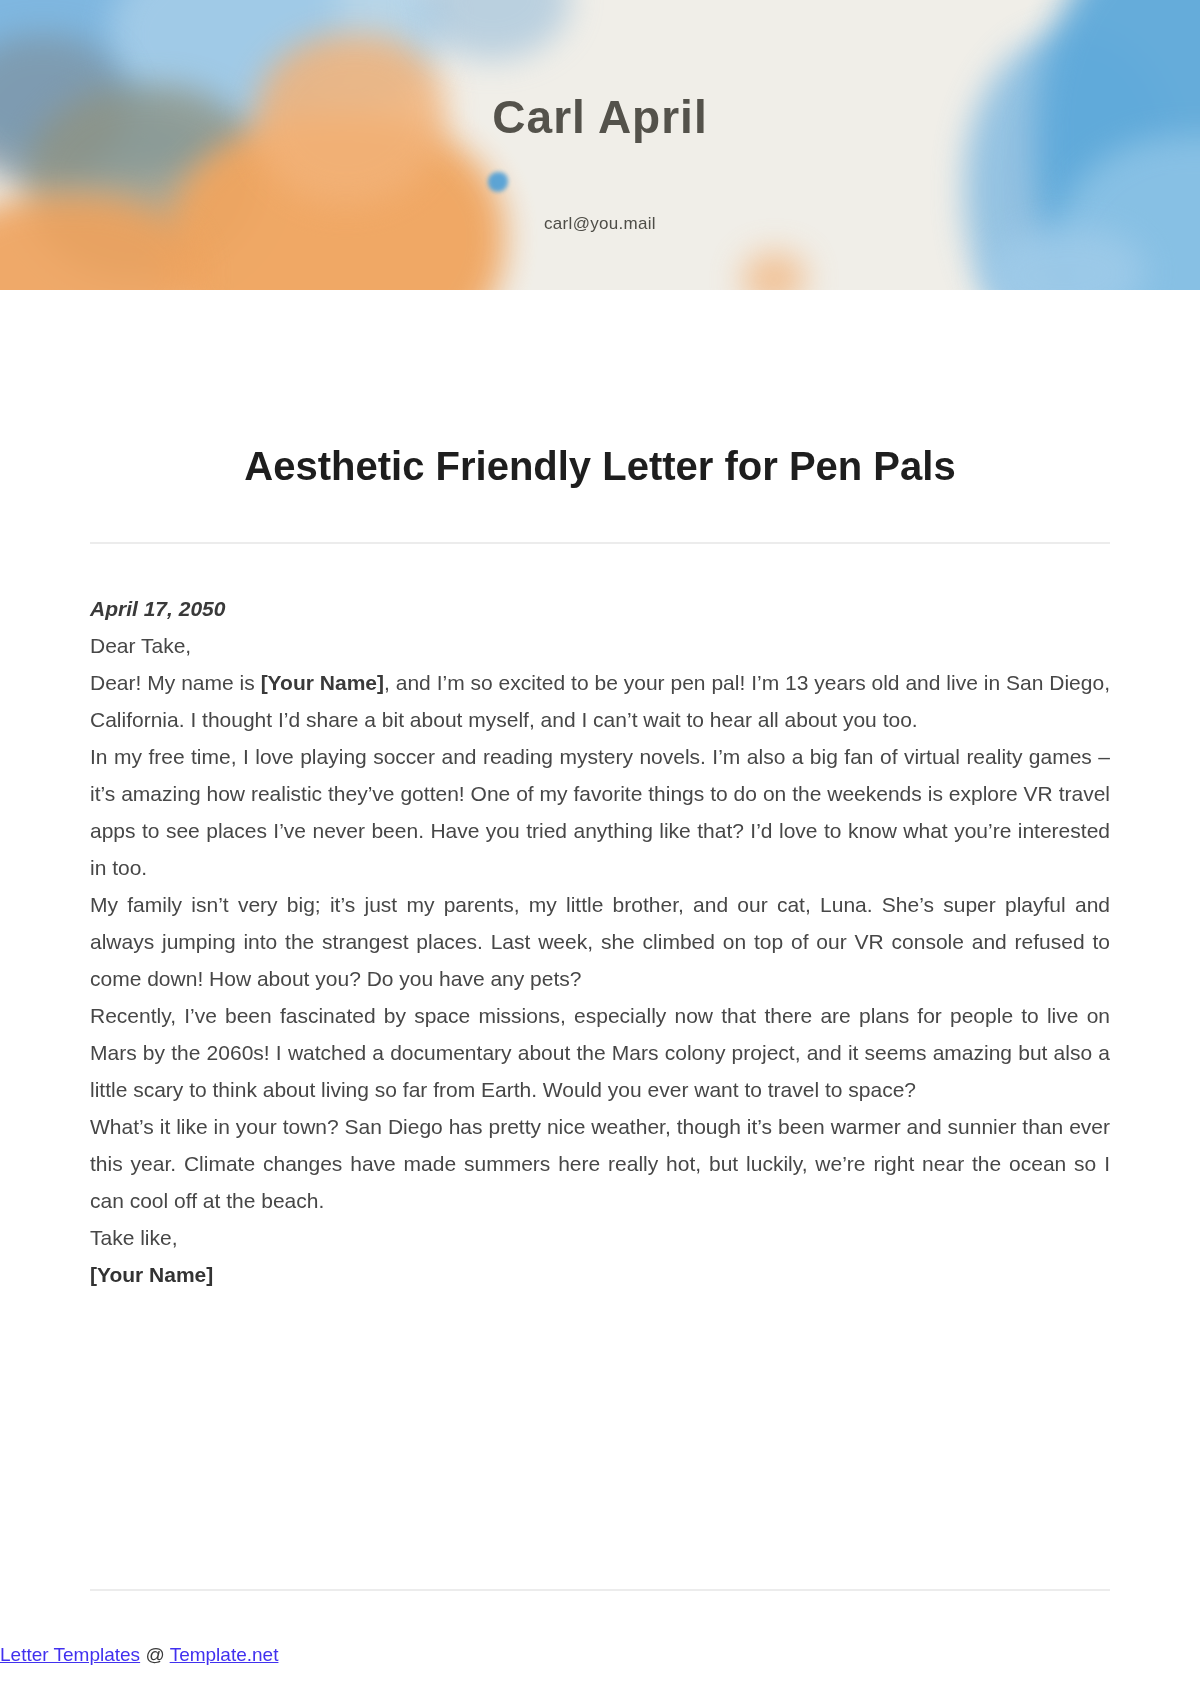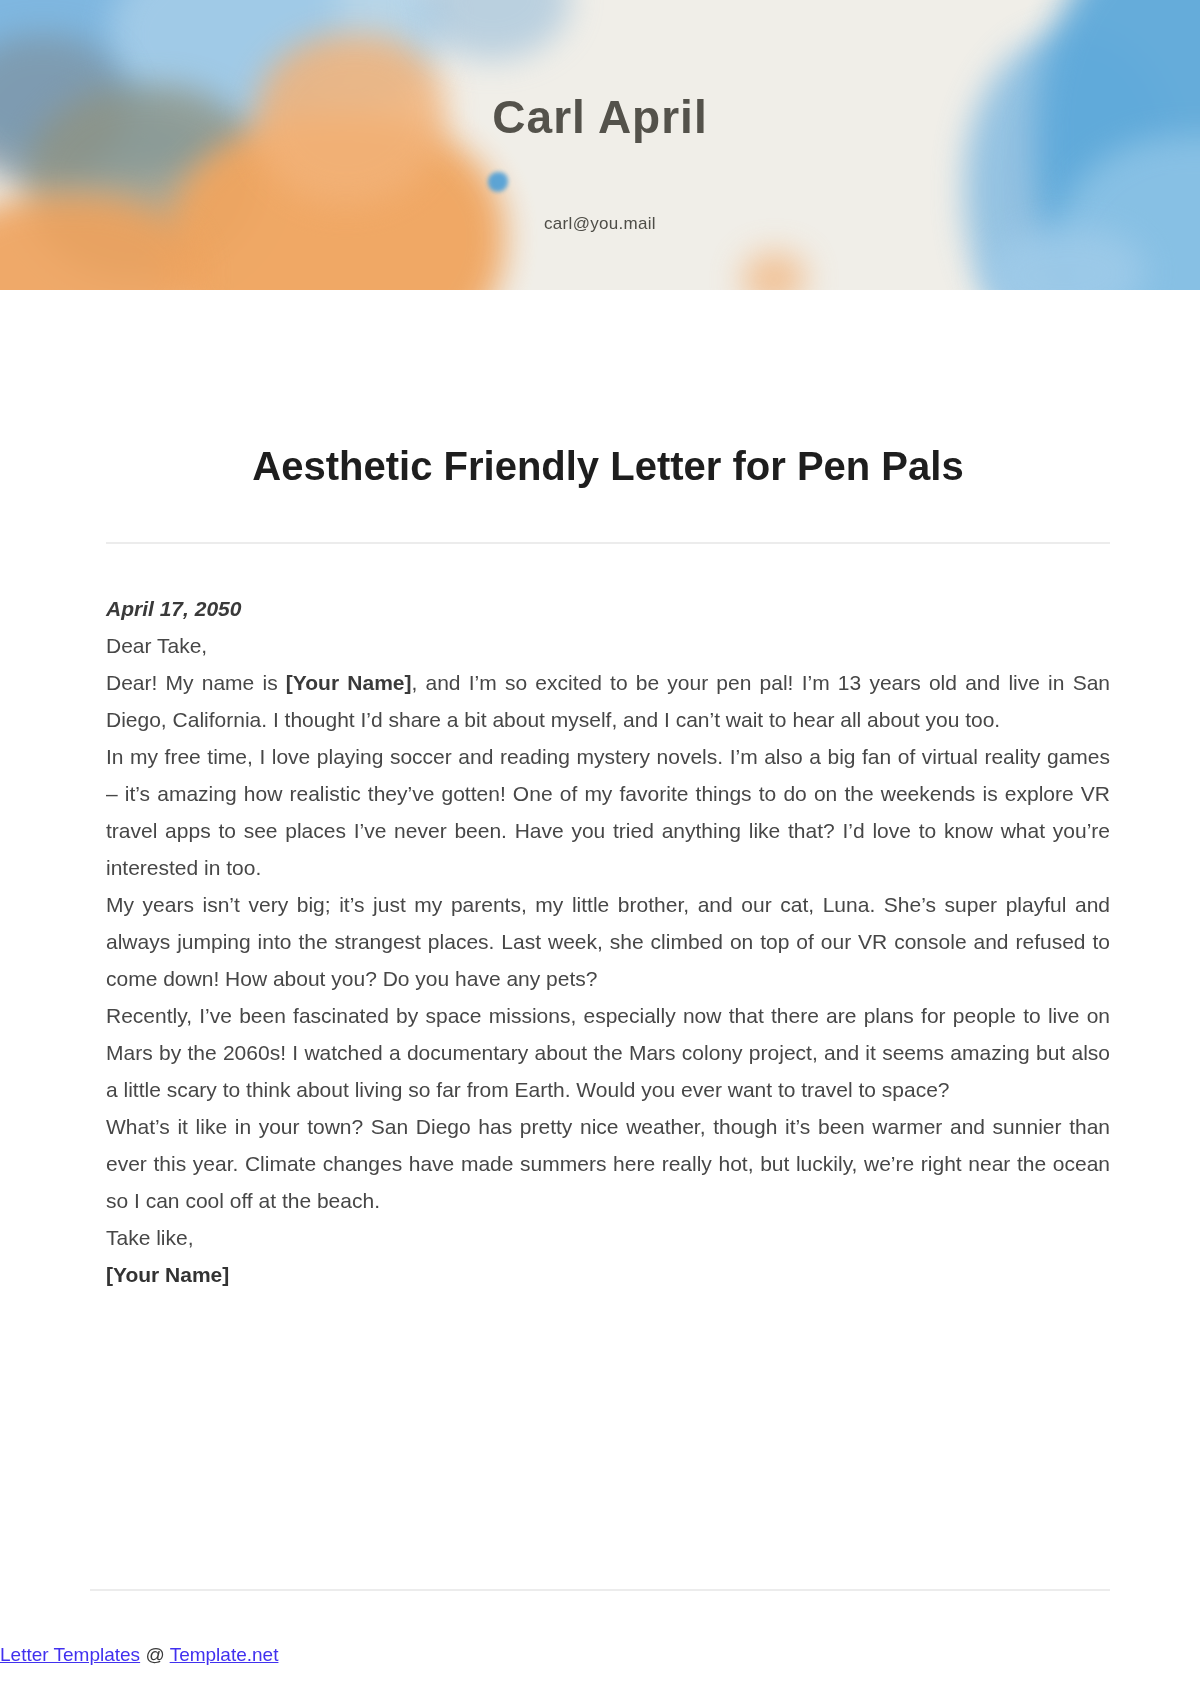--- a/index.html
+++ b/index.html
@@ -41,21 +41,21 @@
     text-align: center; font-size: 46px; font-weight: bold;
     color: #54524b; letter-spacing: 1px; z-index: 2;
   }
   .header-email {
     position: absolute; left: 0; top: 180px; width: 100%;
     text-align: center; font-size: 17px; font-weight: normal;
     color: #4e4d47; letter-spacing: .3px; z-index: 2; margin-top: 34px;
   }
 
   
-  .content { padding: 0 90px; margin-left: 16px; }
+  .content { padding: 0 90px; }
   .doc-title {
     margin: 152px 0 0 0;
     text-align: center;
     font-size: 40px; line-height: 48px; font-weight: bold;
     color: #1e1e1e;
   }
   .rule {
     border: none; height: 0;
     border-top: 2px solid #ececec;
     margin: 52px 0 0 0;
@@ -109,21 +109,21 @@
 
   <div class="content">
     <h1 class="doc-title">Aesthetic Friendly Letter for Pen Pals</h1>
     <hr class="rule">
 
     <div class="letter">
       <p class="date-line">April 17, 2050</p>
       <p>Dear Take,</p>
       <p><span>Dear! My name is </span><span class="inline-bold">[Your Name]</span><span>, and I’m so excited to be your pen pal! I’m 13 years old and live in San Diego, California. I thought I’d share a bit about myself, and I can’t wait to hear all about you too.</span></p>
       <p>In my free time, I love playing soccer and reading mystery novels. I’m also a big fan of virtual reality games – it’s amazing how realistic they’ve gotten! One of my favorite things to do on the weekends is explore VR travel apps to see places I’ve never been. Have you tried anything like that? I’d love to know what you’re interested in too.</p>
-      <p>My years isn’t very big; it’s just my parents, my little brother, and our cat, Luna. She’s super playful and always jumping into the strangest places. Last week, she climbed on top of our VR console and refused to come down! How about you? Do you have any pets?</p>
+      <p>My family isn’t very big; it’s just my parents, my little brother, and our cat, Luna. She’s super playful and always jumping into the strangest places. Last week, she climbed on top of our VR console and refused to come down! How about you? Do you have any pets?</p>
       <p>Recently, I’ve been fascinated by space missions, especially now that there are plans for people to live on Mars by the 2060s! I watched a documentary about the Mars colony project, and it seems amazing but also a little scary to think about living so far from Earth. Would you ever want to travel to space?</p>
       <p>What’s it like in your town? San Diego has pretty nice weather, though it’s been warmer and sunnier than ever this year. Climate changes have made summers here really hot, but luckily, we’re right near the ocean so I can cool off at the beach.</p>
       <p>Take like,</p>
       <p class="signature">[Your Name]</p>
     </div>
   </div>
 
   <hr class="rule-bottom">
 
   <div class="footer">

